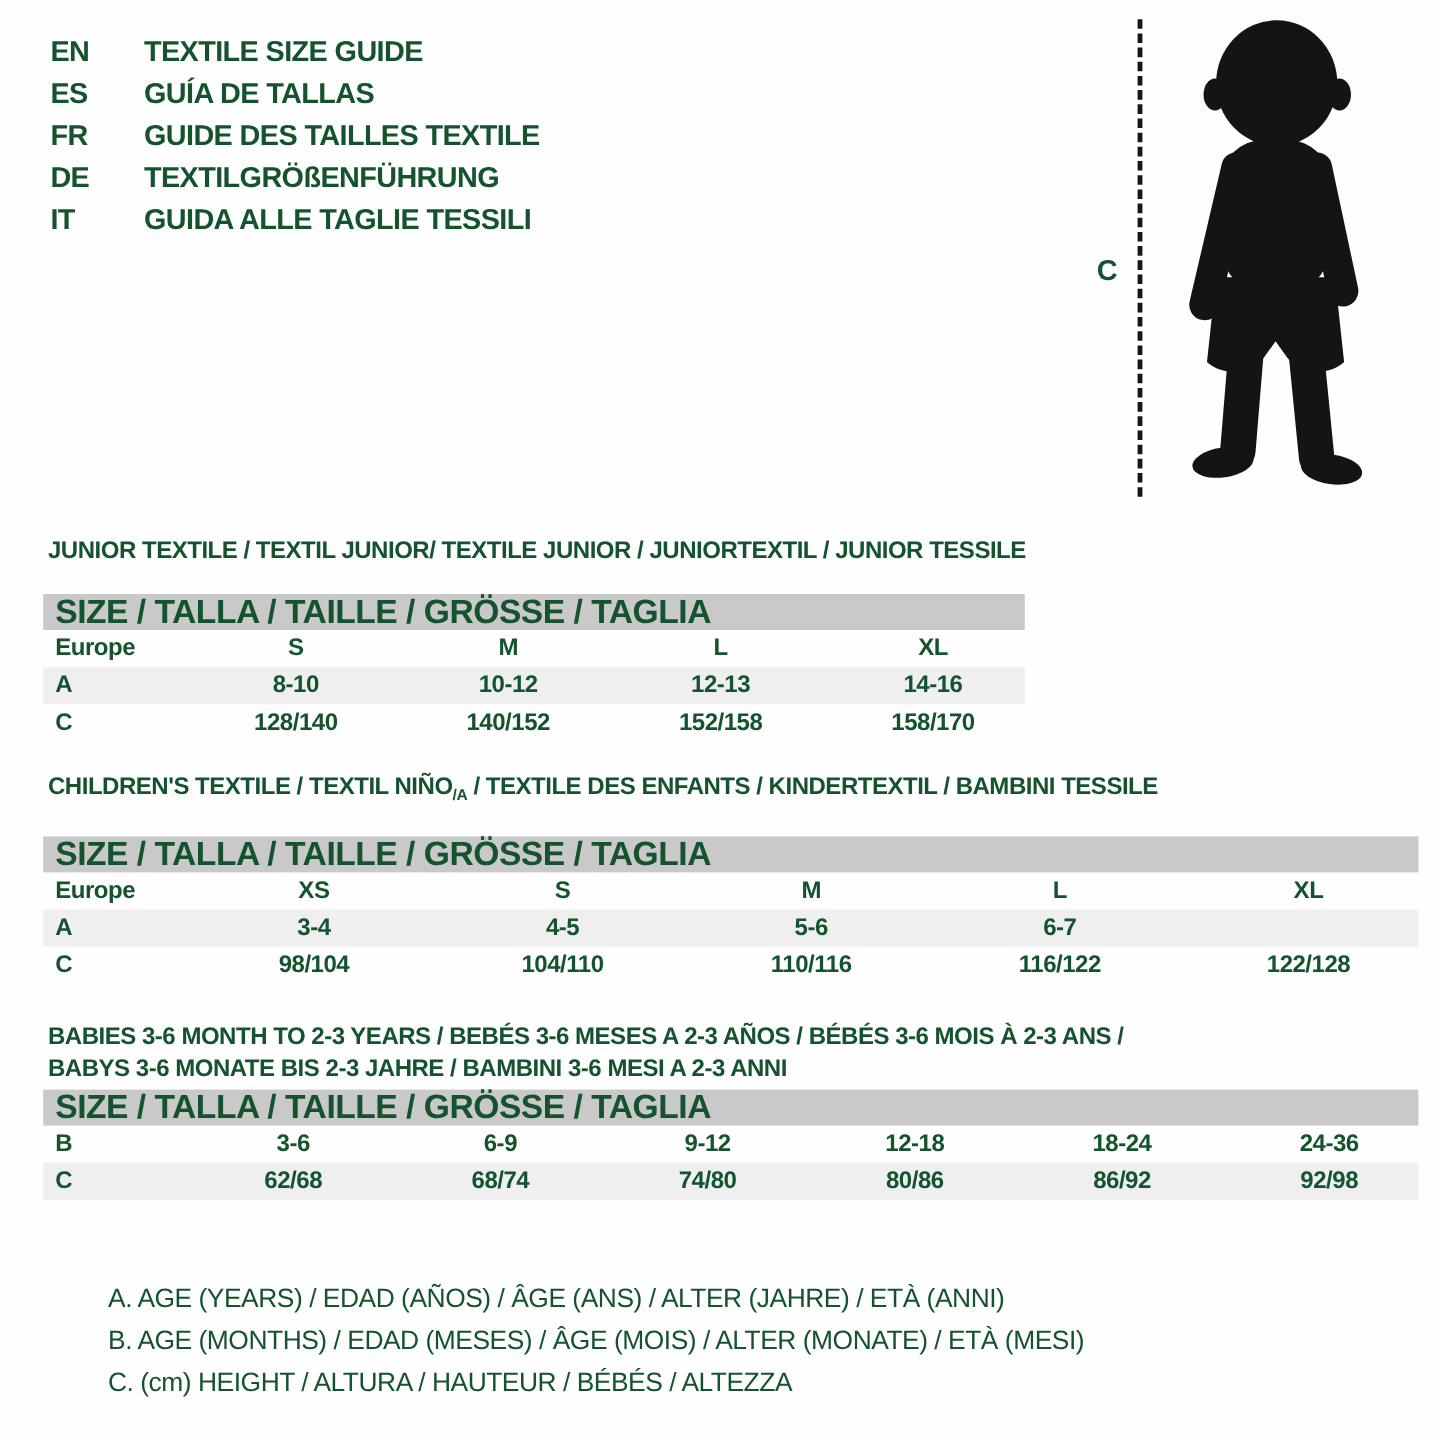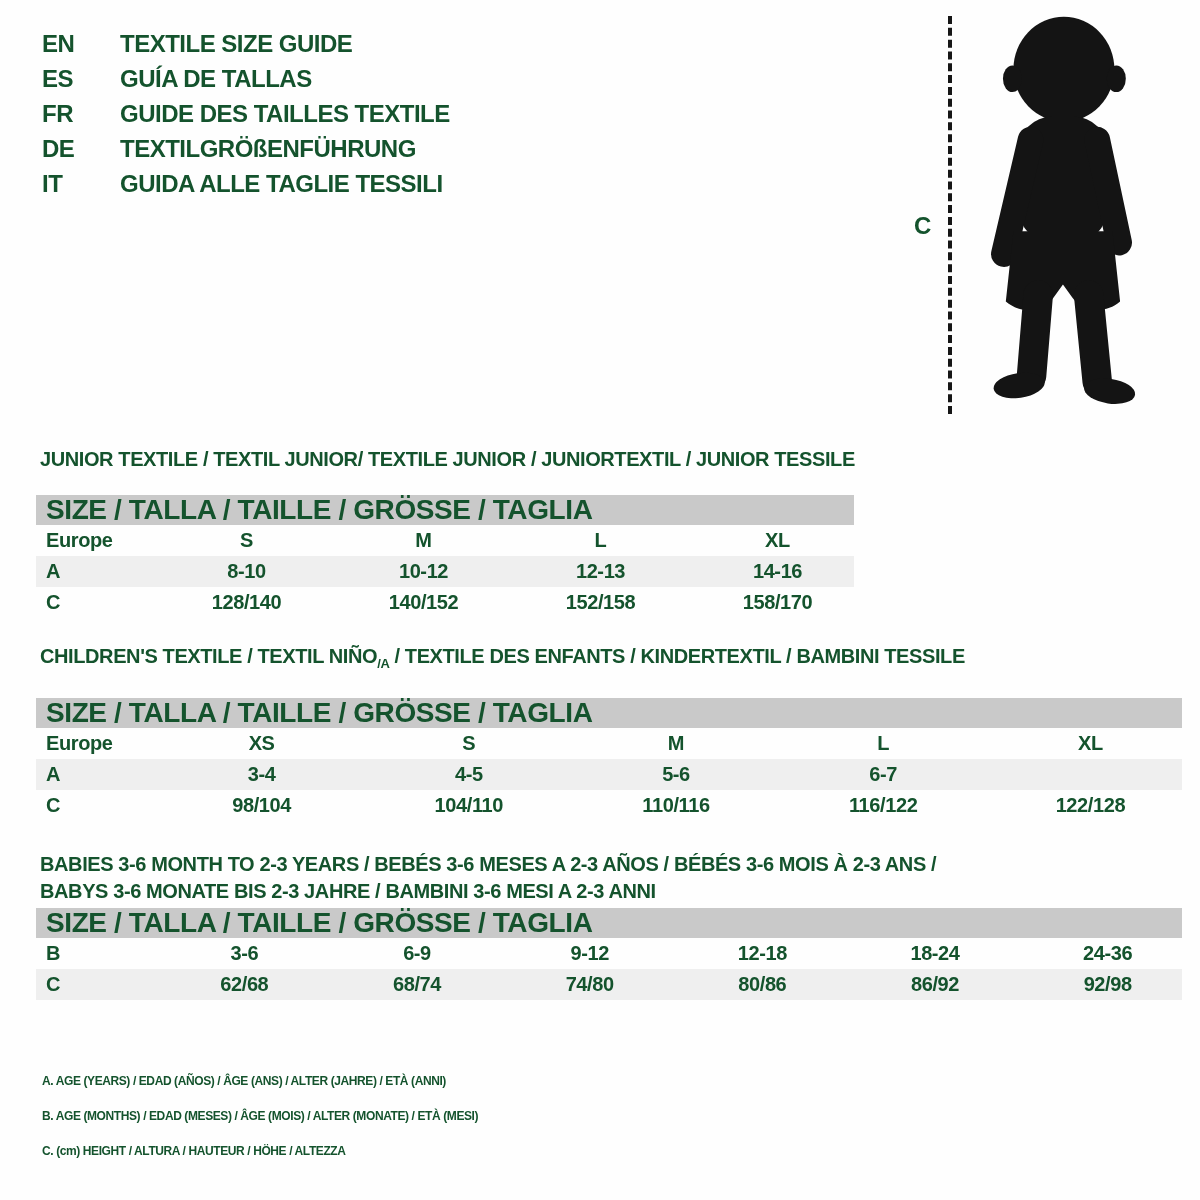--- a/index.html
+++ b/index.html
@@ -42,21 +42,21 @@
   .sec-ch{top:645px;width:1146px;}
   .sec-ch .size-bar{margin-top:23px;}
   .sec-bb{top:853px;width:1146px;}
   .sec-bb .size-bar{margin-top:6px;}
   .t-row{height:31px;line-height:31px;display:grid;gap:24px;}
   .t-row.shaded{background:#efefef;}
   .t-label{font-weight:bold;font-size:20px;letter-spacing:-0.4px;padding-left:10px;}
   .t-cell{font-weight:bold;font-size:20px;letter-spacing:-0.4px;text-align:center;}
   
   .legend{position:absolute;left:42px;top:1064px;}
-  .legend-line{font-weight:bold;font-size:12px;letter-spacing:-0.4px;line-height:35px;white-space:nowrap;}
+  .legend-line{font-weight:normal;font-size:22px;letter-spacing:-0.4px;line-height:35px;white-space:nowrap;margin-left:48px;}
 </style>
 </head>
 <body>
 
 <div id="page">
 
   <div class="langs">
       <div class="lang-row">
         <span class="lang-code">EN</span>
         <span class="lang-title">TEXTILE SIZE GUIDE</span>
@@ -179,16 +179,16 @@
           <div class="t-cell">80/86</div>
           <div class="t-cell">86/92</div>
           <div class="t-cell">92/98</div>
         </div>
       </div>
   </div>
 
   <div class="legend">
       <div class="legend-line">A. AGE (YEARS) / EDAD (AÑOS) / ÂGE (ANS) / ALTER (JAHRE) / ETÀ (ANNI)</div>
       <div class="legend-line">B. AGE (MONTHS) / EDAD (MESES) / ÂGE (MOIS) / ALTER (MONATE) / ETÀ (MESI)</div>
-      <div class="legend-line">C. (cm) HEIGHT / ALTURA / HAUTEUR / HÖHE / ALTEZZA</div>
+      <div class="legend-line">C. (cm) HEIGHT / ALTURA / HAUTEUR / BÉBÉS / ALTEZZA</div>
     </div>
 
 </div>
 
 </body></html>

